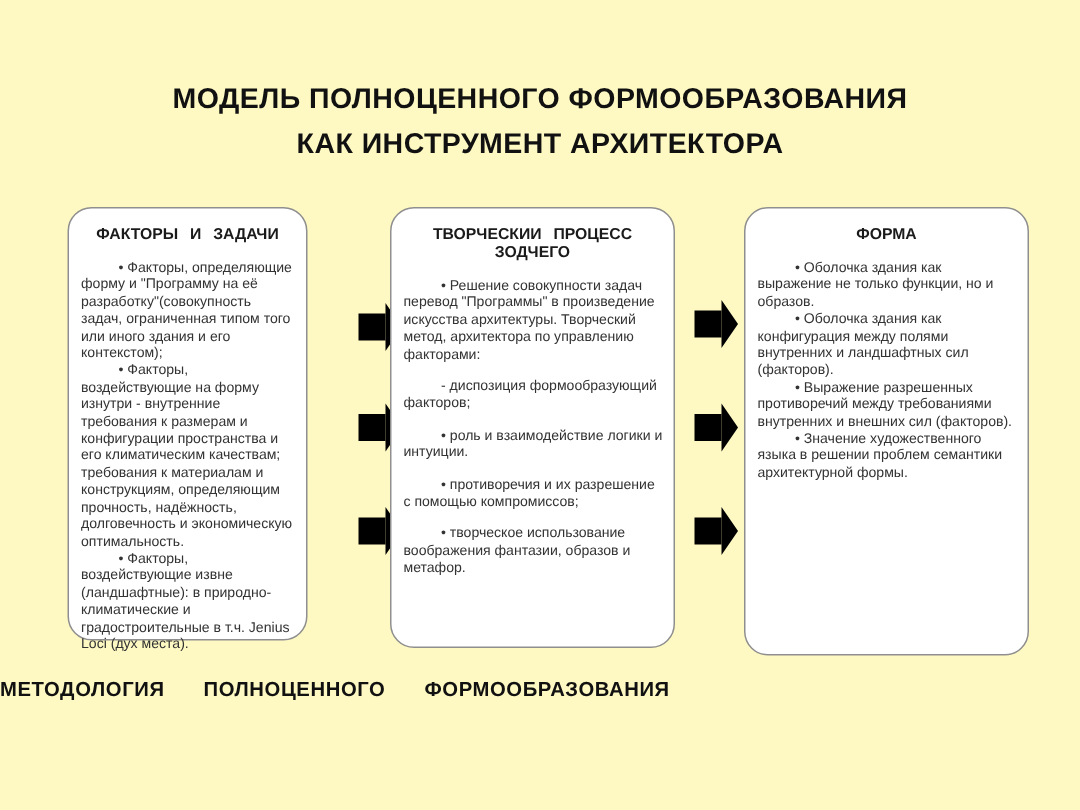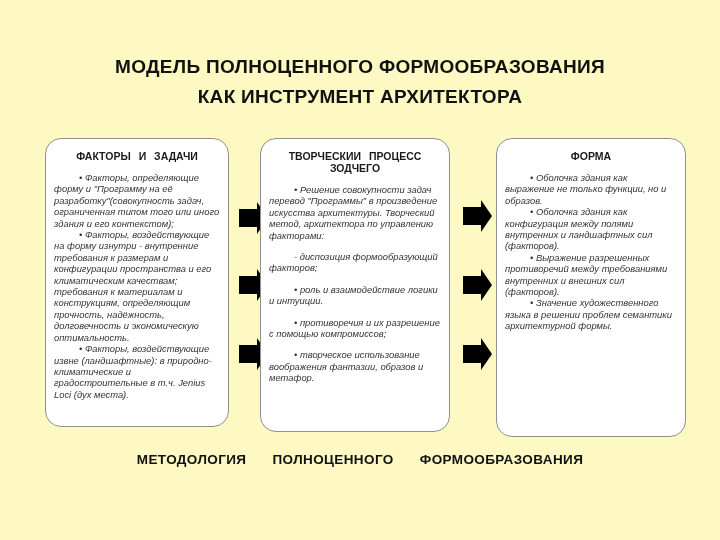--- a/index.html
+++ b/index.html
@@ -17,33 +17,33 @@
     color:#111111;line-height:30px;letter-spacing:0.3px;
   }
   
   .box{
     position:absolute;
     border:1px solid #8f8f8f;
     border-radius:16px;
     background:#ffffff;
     box-sizing:border-box;
   }
-  #box-factors{left:45px;top:138px;width:184px;height:289px;}
+  #box-factors{left:45px;top:138px;width:160px;height:289px;}
   #box-process{left:260px;top:138px;width:190px;height:294px;}
   #box-form{left:496px;top:138px;width:190px;height:299px;}
   .box-header{
     padding:11px 6px 5px 6px;
     text-align:center;
     font-weight:bold;
     font-size:10.5px;
     color:#1a1a1a;
     word-spacing:5px;
     line-height:12px;
   }
-  .box-body{padding:5px 7px 0 8px;font-style:italic;}
+  .box-body{padding:5px 7px 0 8px;}
   .bullet{
     font-size:9.4px;
     line-height:11.4px;
     color:#333333;
     text-indent:25px;
     margin:0;
   }
   #box-process .bullet{margin-bottom:10px;}
   
   .arrow{position:absolute;width:29px;height:32px;}
@@ -54,21 +54,21 @@
   .a-tri{
     position:absolute;left:18px;top:0;
     width:0;height:0;display:block;
     border-top:16px solid transparent;
     border-bottom:16px solid transparent;
     border-left:11px solid #000000;
   }
   
   #footer{
     position:absolute;top:452px;left:0;width:720px;
-    display:flex;justify-content:center;gap:26px;
+    display:flex;gap:26px;
     font-weight:bold;font-size:13.5px;color:#111111;
     letter-spacing:0.4px;
   }
 </style>
 </head>
 <body>
 
 <div id="stage">
 
   <div id="title">

